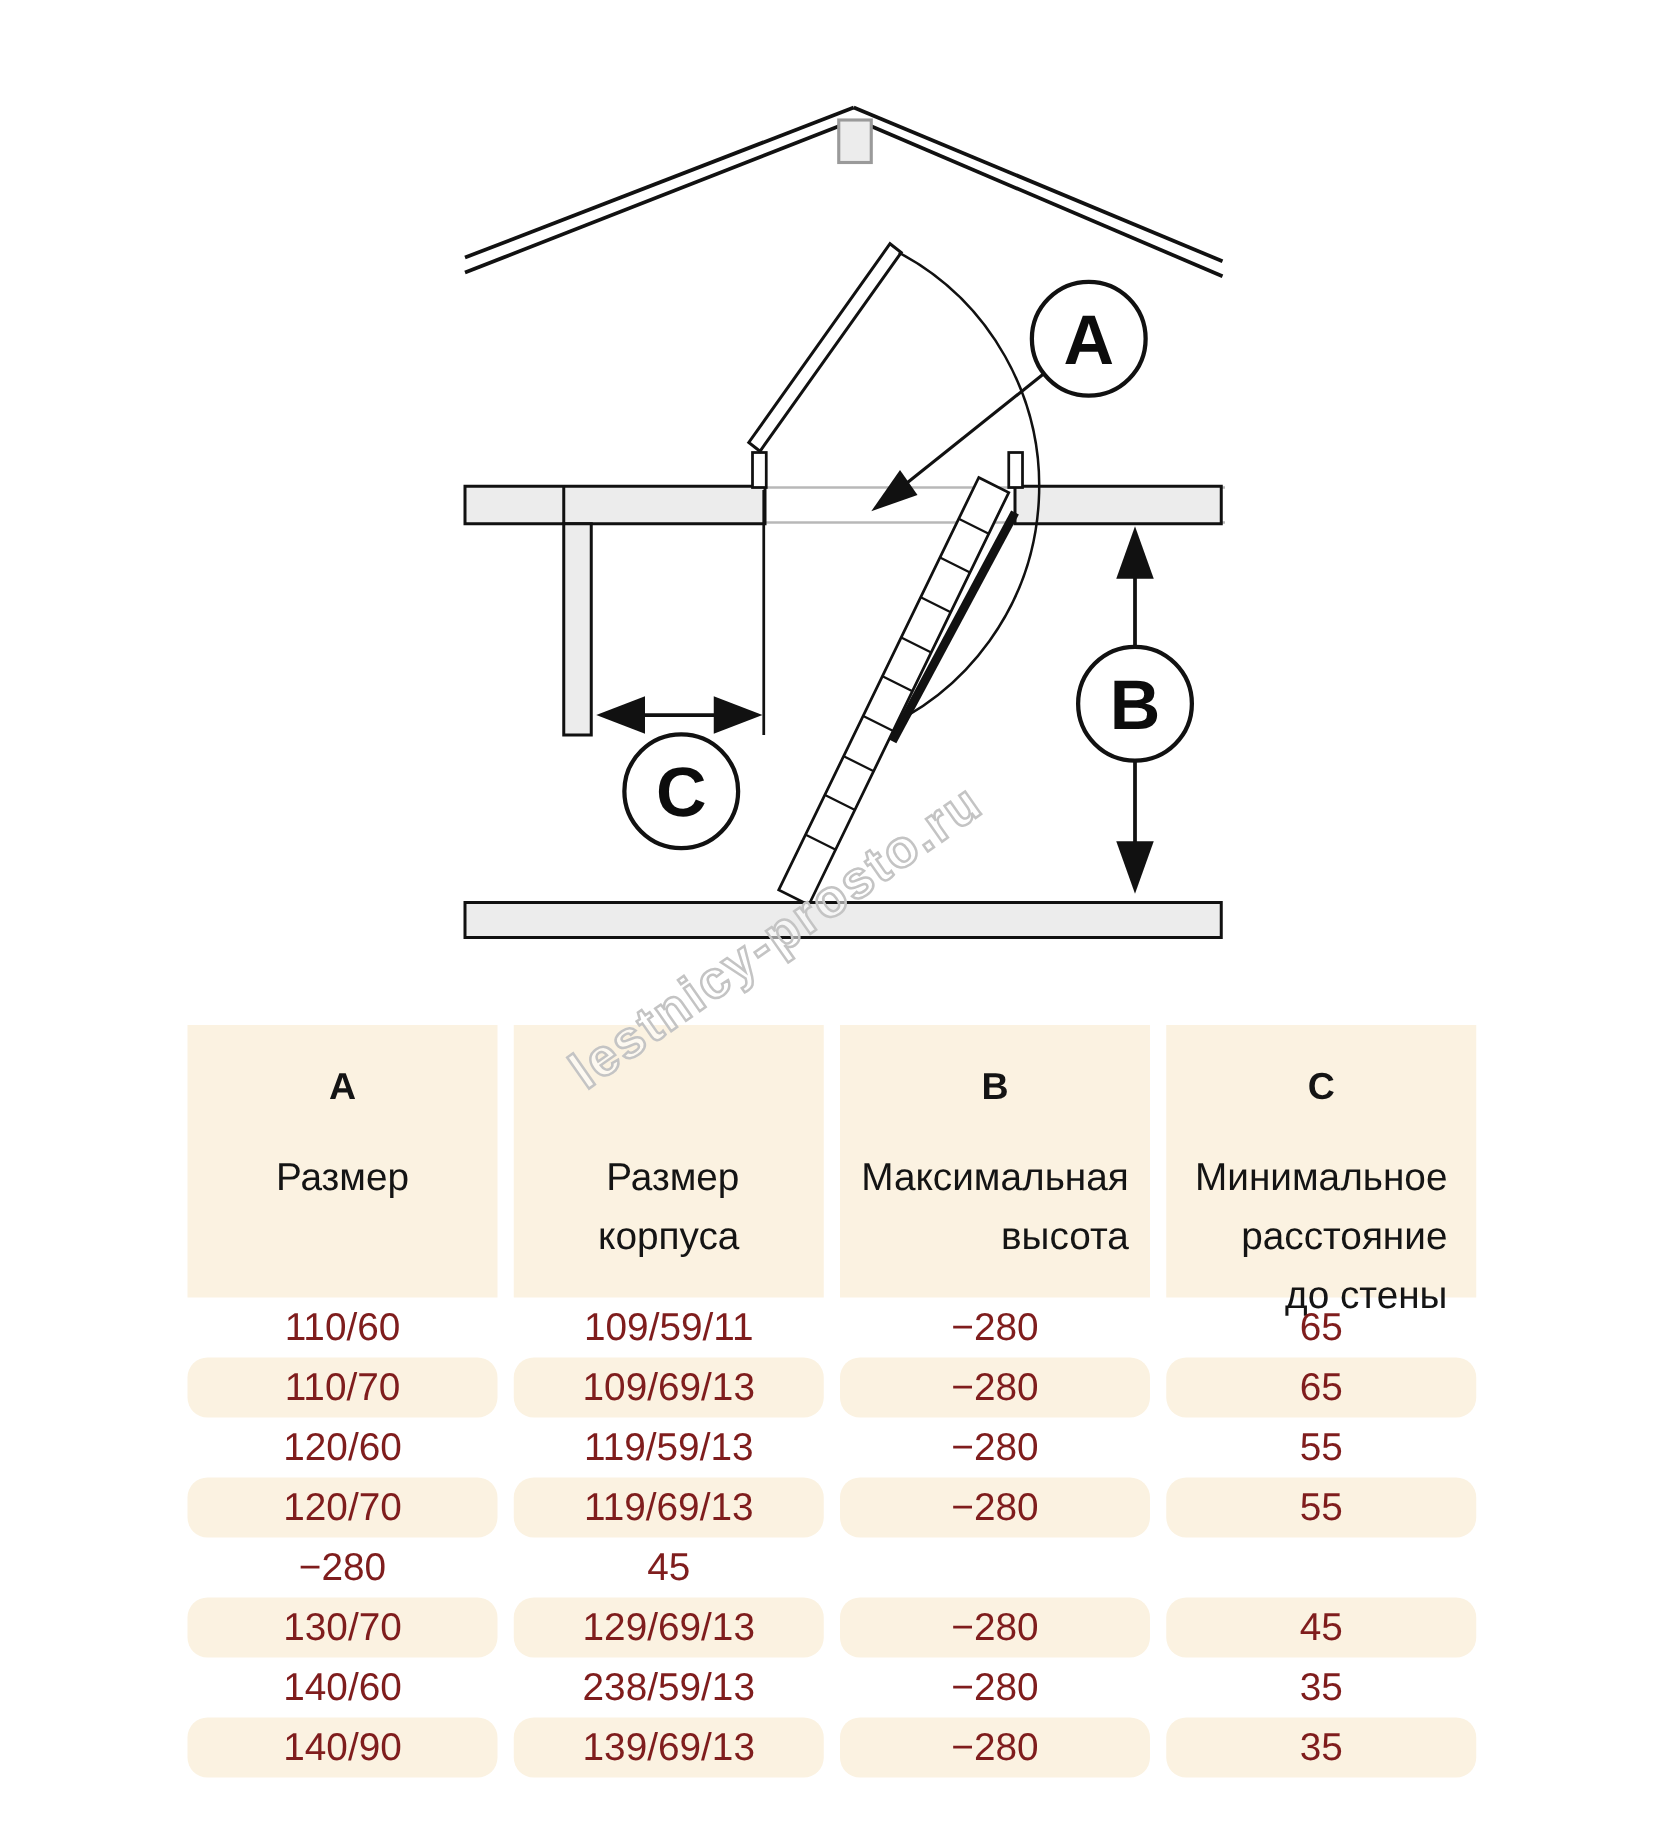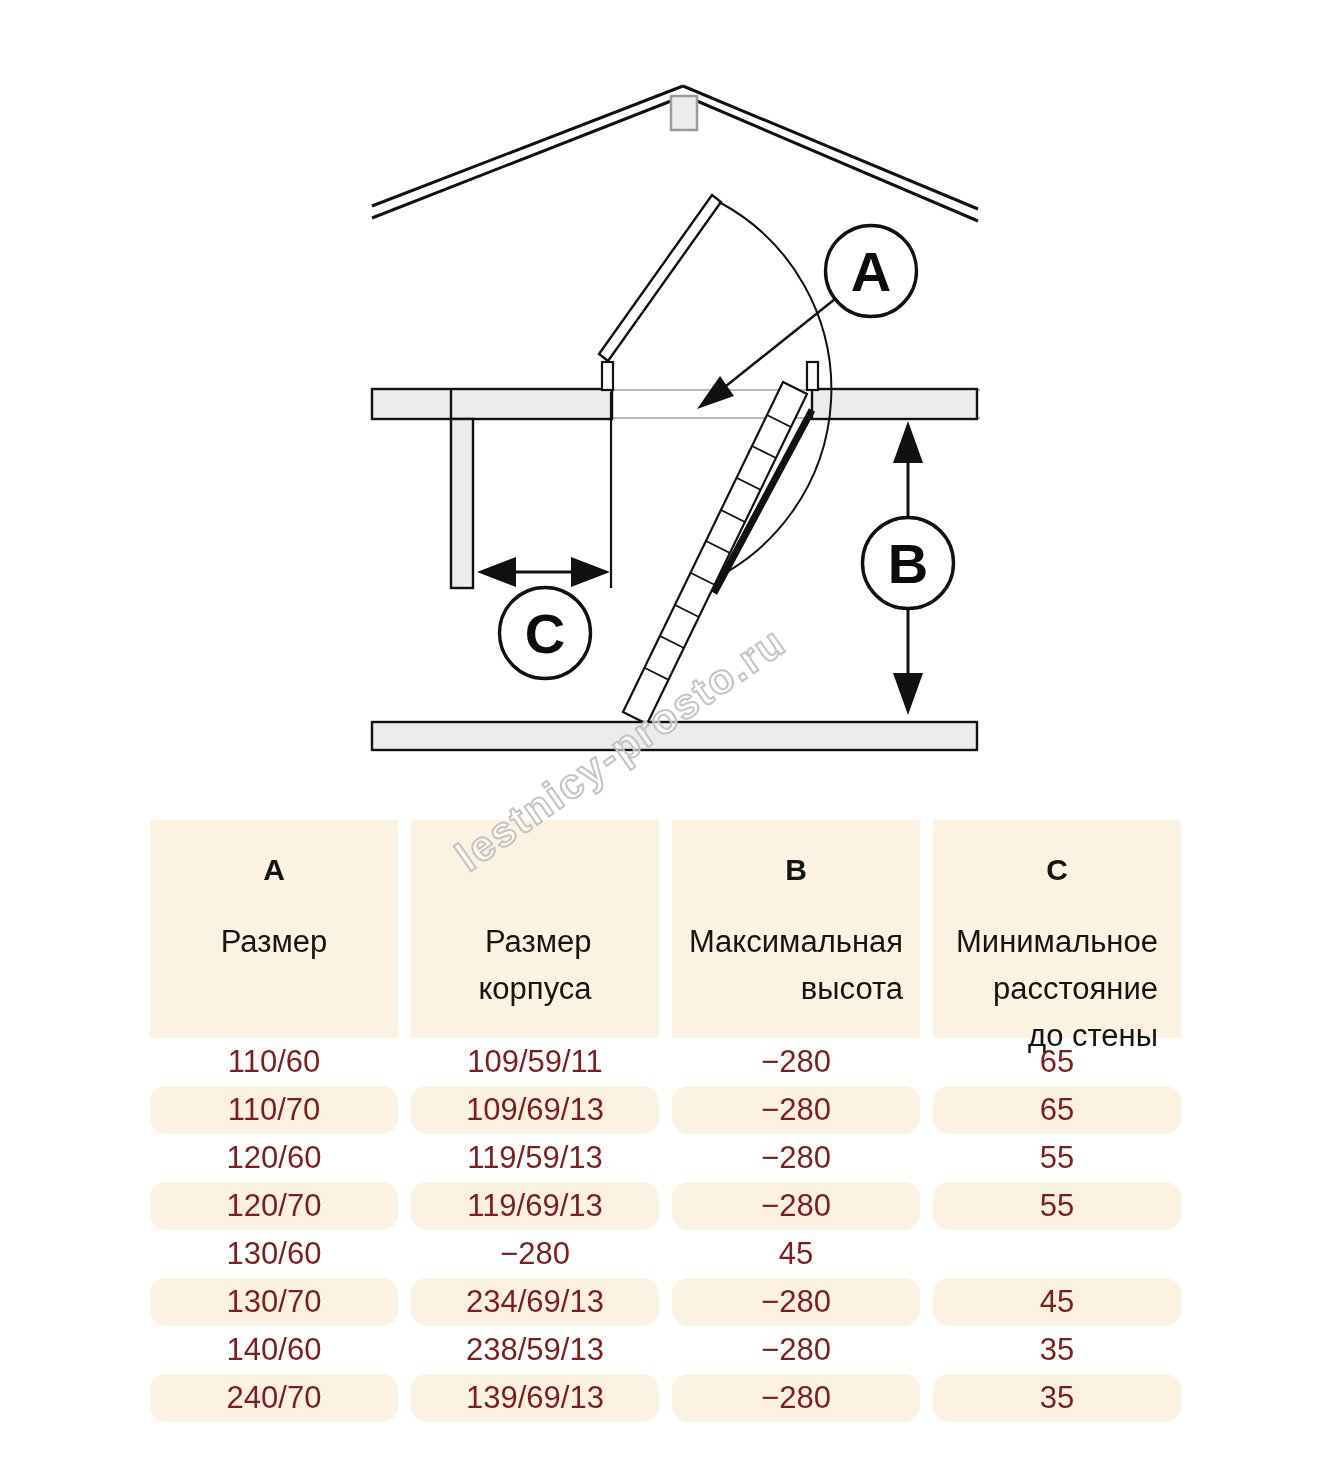--- a/index.html
+++ b/index.html
@@ -160,37 +160,36 @@
       <div class="cell">−280</div>
       <div class="cell">55</div>
     </div>
     <div class="trow drow alt">
       <div class="cell">120/70</div>
       <div class="cell">119/69/13</div>
       <div class="cell">−280</div>
       <div class="cell">55</div>
     </div>
     <div class="trow drow">
-      <div class="cell">130/60</div>
       <div class="cell">−280</div>
       <div class="cell">45</div>
     </div>
     <div class="trow drow alt">
       <div class="cell">130/70</div>
-      <div class="cell">234/69/13</div>
+      <div class="cell">129/69/13</div>
       <div class="cell">−280</div>
       <div class="cell">45</div>
     </div>
     <div class="trow drow">
       <div class="cell">140/60</div>
       <div class="cell">238/59/13</div>
       <div class="cell">−280</div>
       <div class="cell">35</div>
     </div>
     <div class="trow drow alt">
-      <div class="cell">240/70</div>
+      <div class="cell">140/90</div>
       <div class="cell">139/69/13</div>
       <div class="cell">−280</div>
       <div class="cell">35</div>
     </div>
 
   </div>
 </div>
 
 </body></html>

